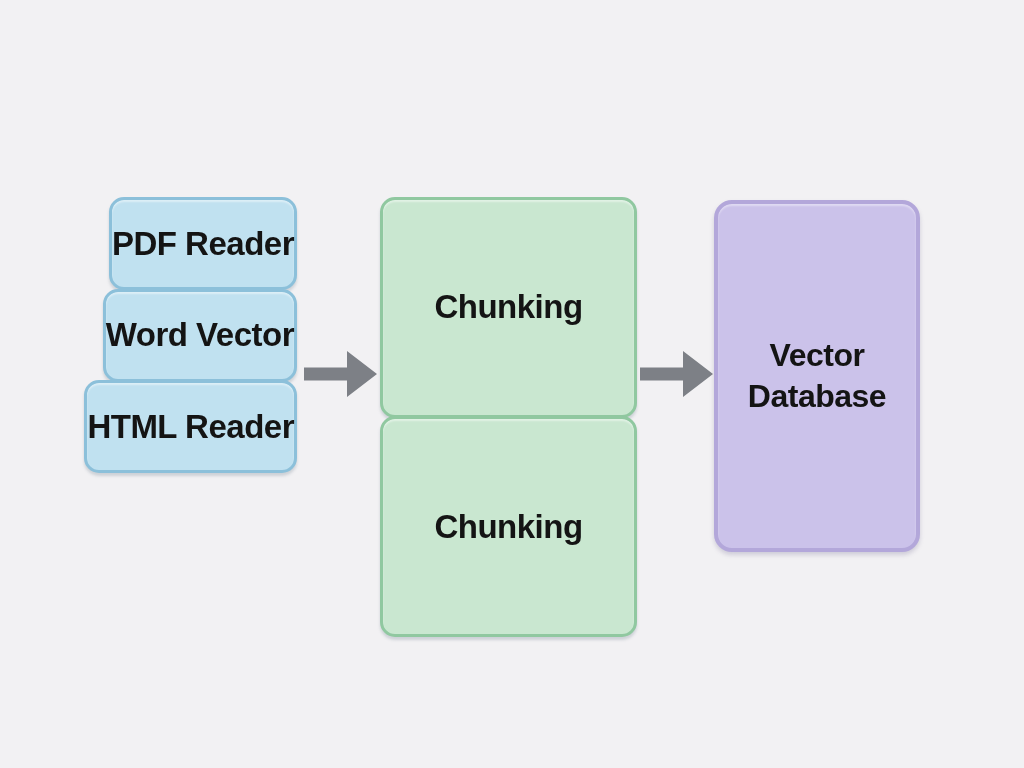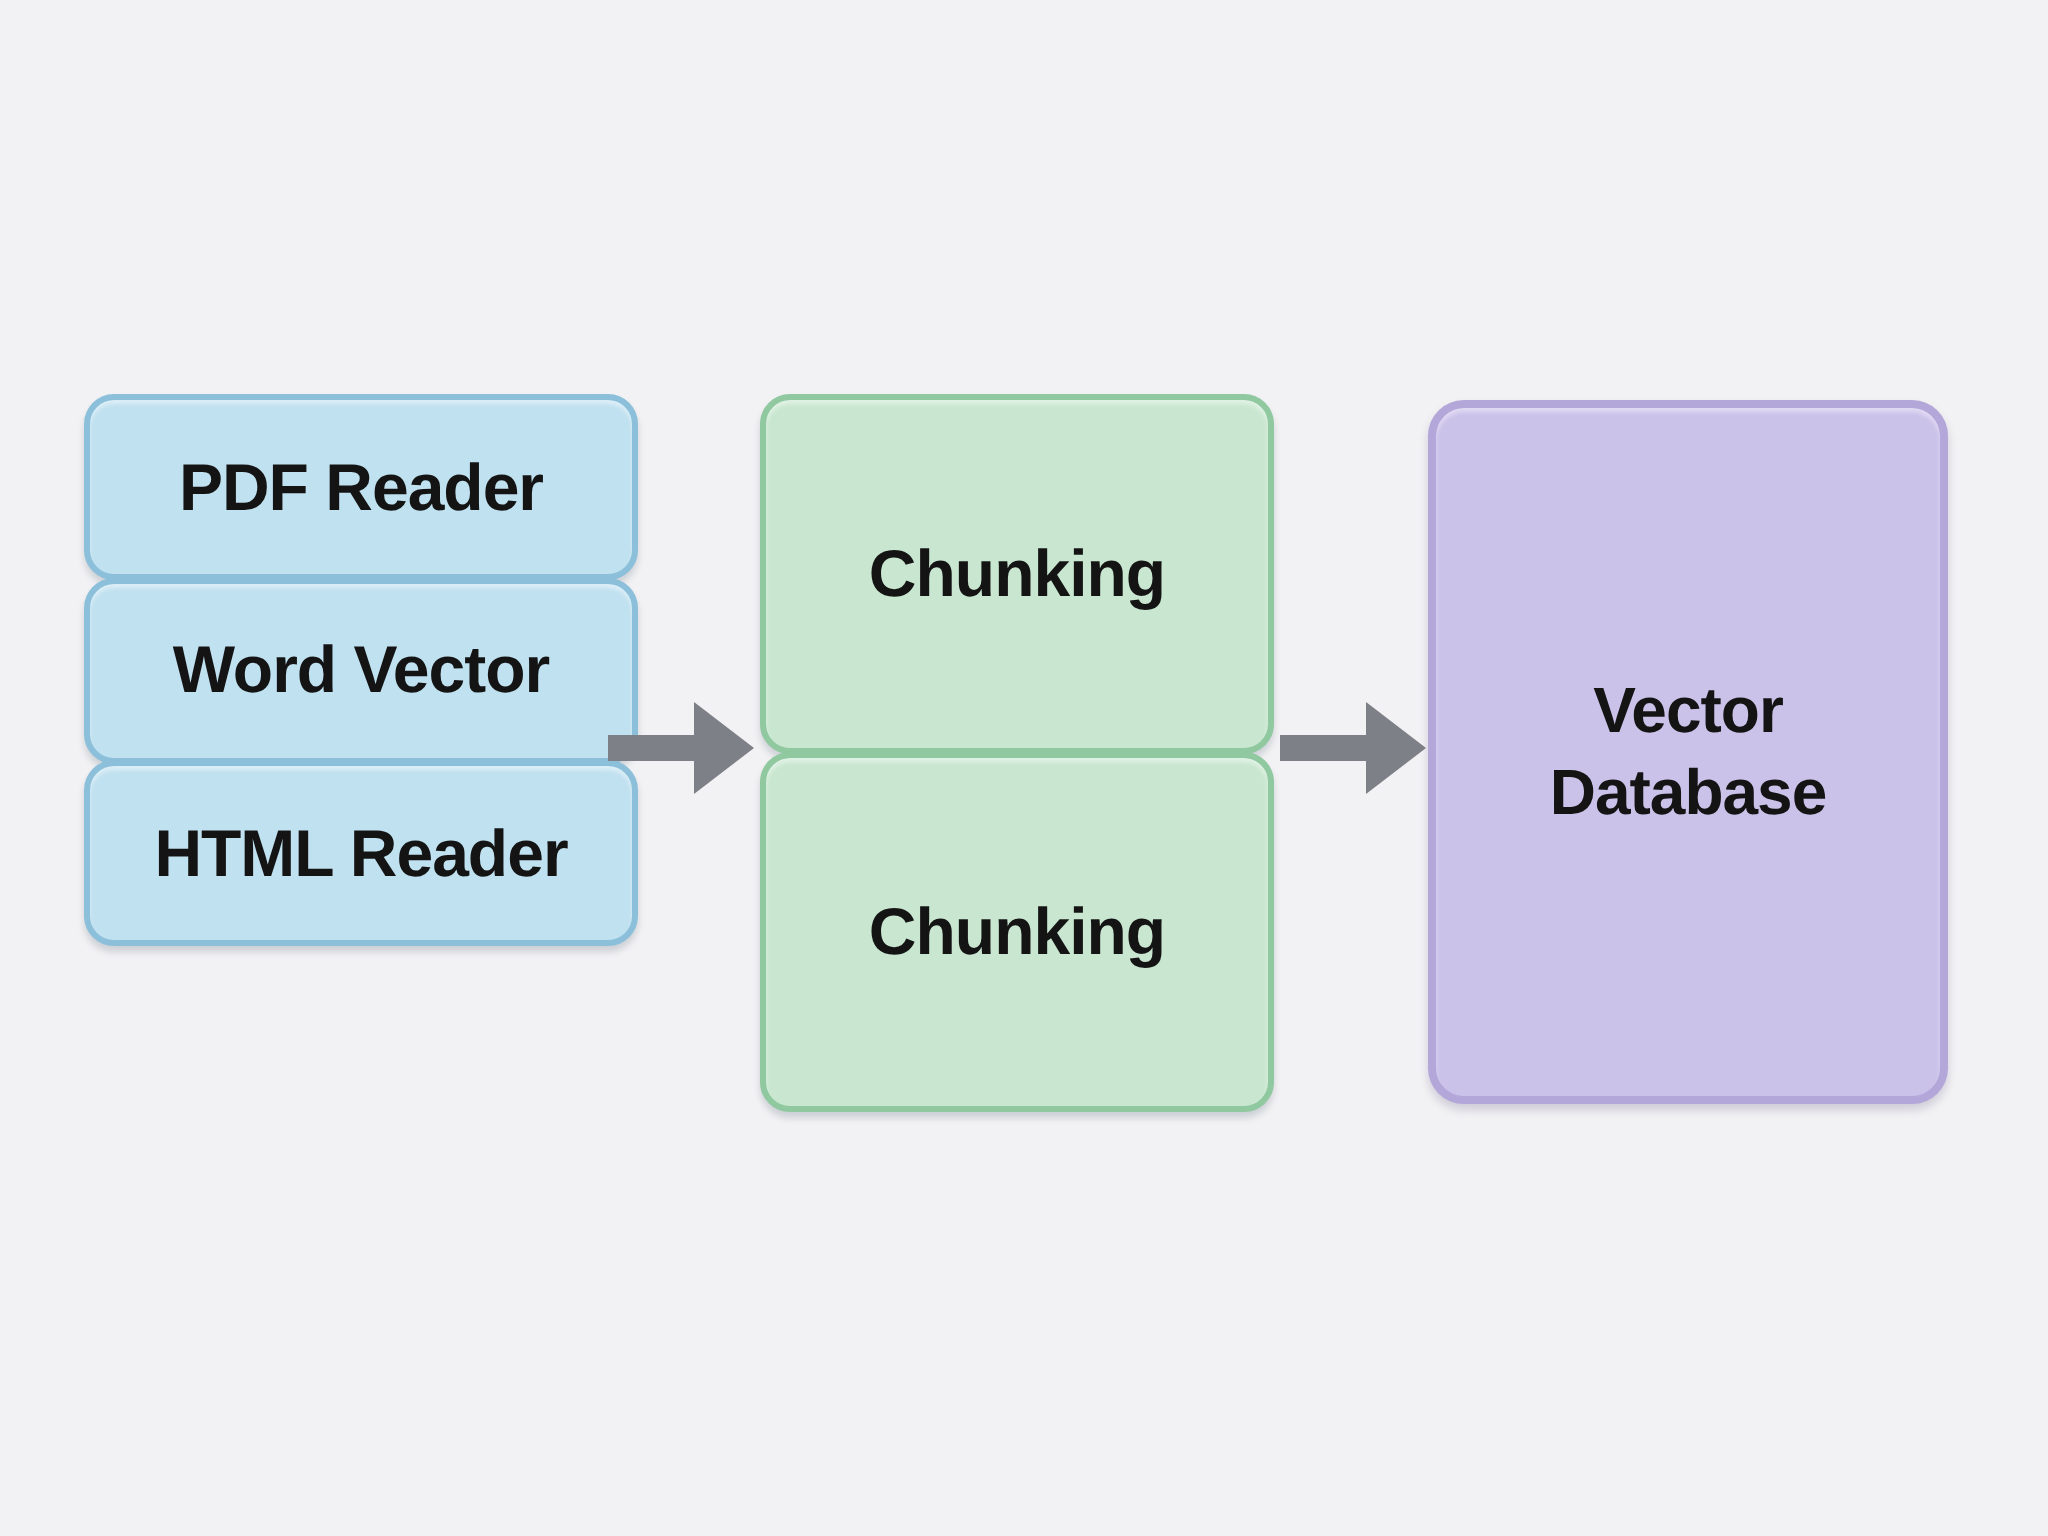--- a/index.html
+++ b/index.html
@@ -19,22 +19,22 @@
     width: 1024px;
     height: 768px;
     top: 0;
     left: 0;
   }
   .column {
     position: absolute;
     display: flex;
     flex-direction: column;
   }
-  .col-readers   { left: 42px;  top: 197px; width: 277px; height: 276px; }
-  .col-process   { left: 380px; top: 197px; width: 257px; height: 359px; }
+  .col-readers   { left: 20px;  top: 197px; width: 277px; height: 276px; align-items: flex-end; }
+  .col-process   { left: 380px; top: 197px; width: 257px; height: 440px; }
   .node {
     box-sizing: border-box;
     flex: 1 1 0;
     display: flex;
     align-items: center;
     justify-content: center;
     border-radius: 15px;
     border-style: solid;
     border-width: 3.5px;
     box-shadow: 0 3px 3px rgba(110, 130, 145, 0.28),
@@ -53,21 +53,21 @@
     font-size: 33px;
     font-weight: 700;
     color: #141414;
     letter-spacing: -0.5px;
     white-space: nowrap;
   }
   .final-node {
     position: absolute;
     left: 714px;
     top: 200px;
-    width: 260px;
+    width: 206px;
     height: 352px;
     box-sizing: border-box;
     background: var(--final-fill, #cbc2ea);
     border: 4.5px solid var(--final-border, #b3a7da);
     border-radius: 18px;
     display: flex;
     flex-direction: column;
     align-items: center;
     justify-content: center;
     box-shadow: 0 3px 4px rgba(120, 110, 150, 0.28),

